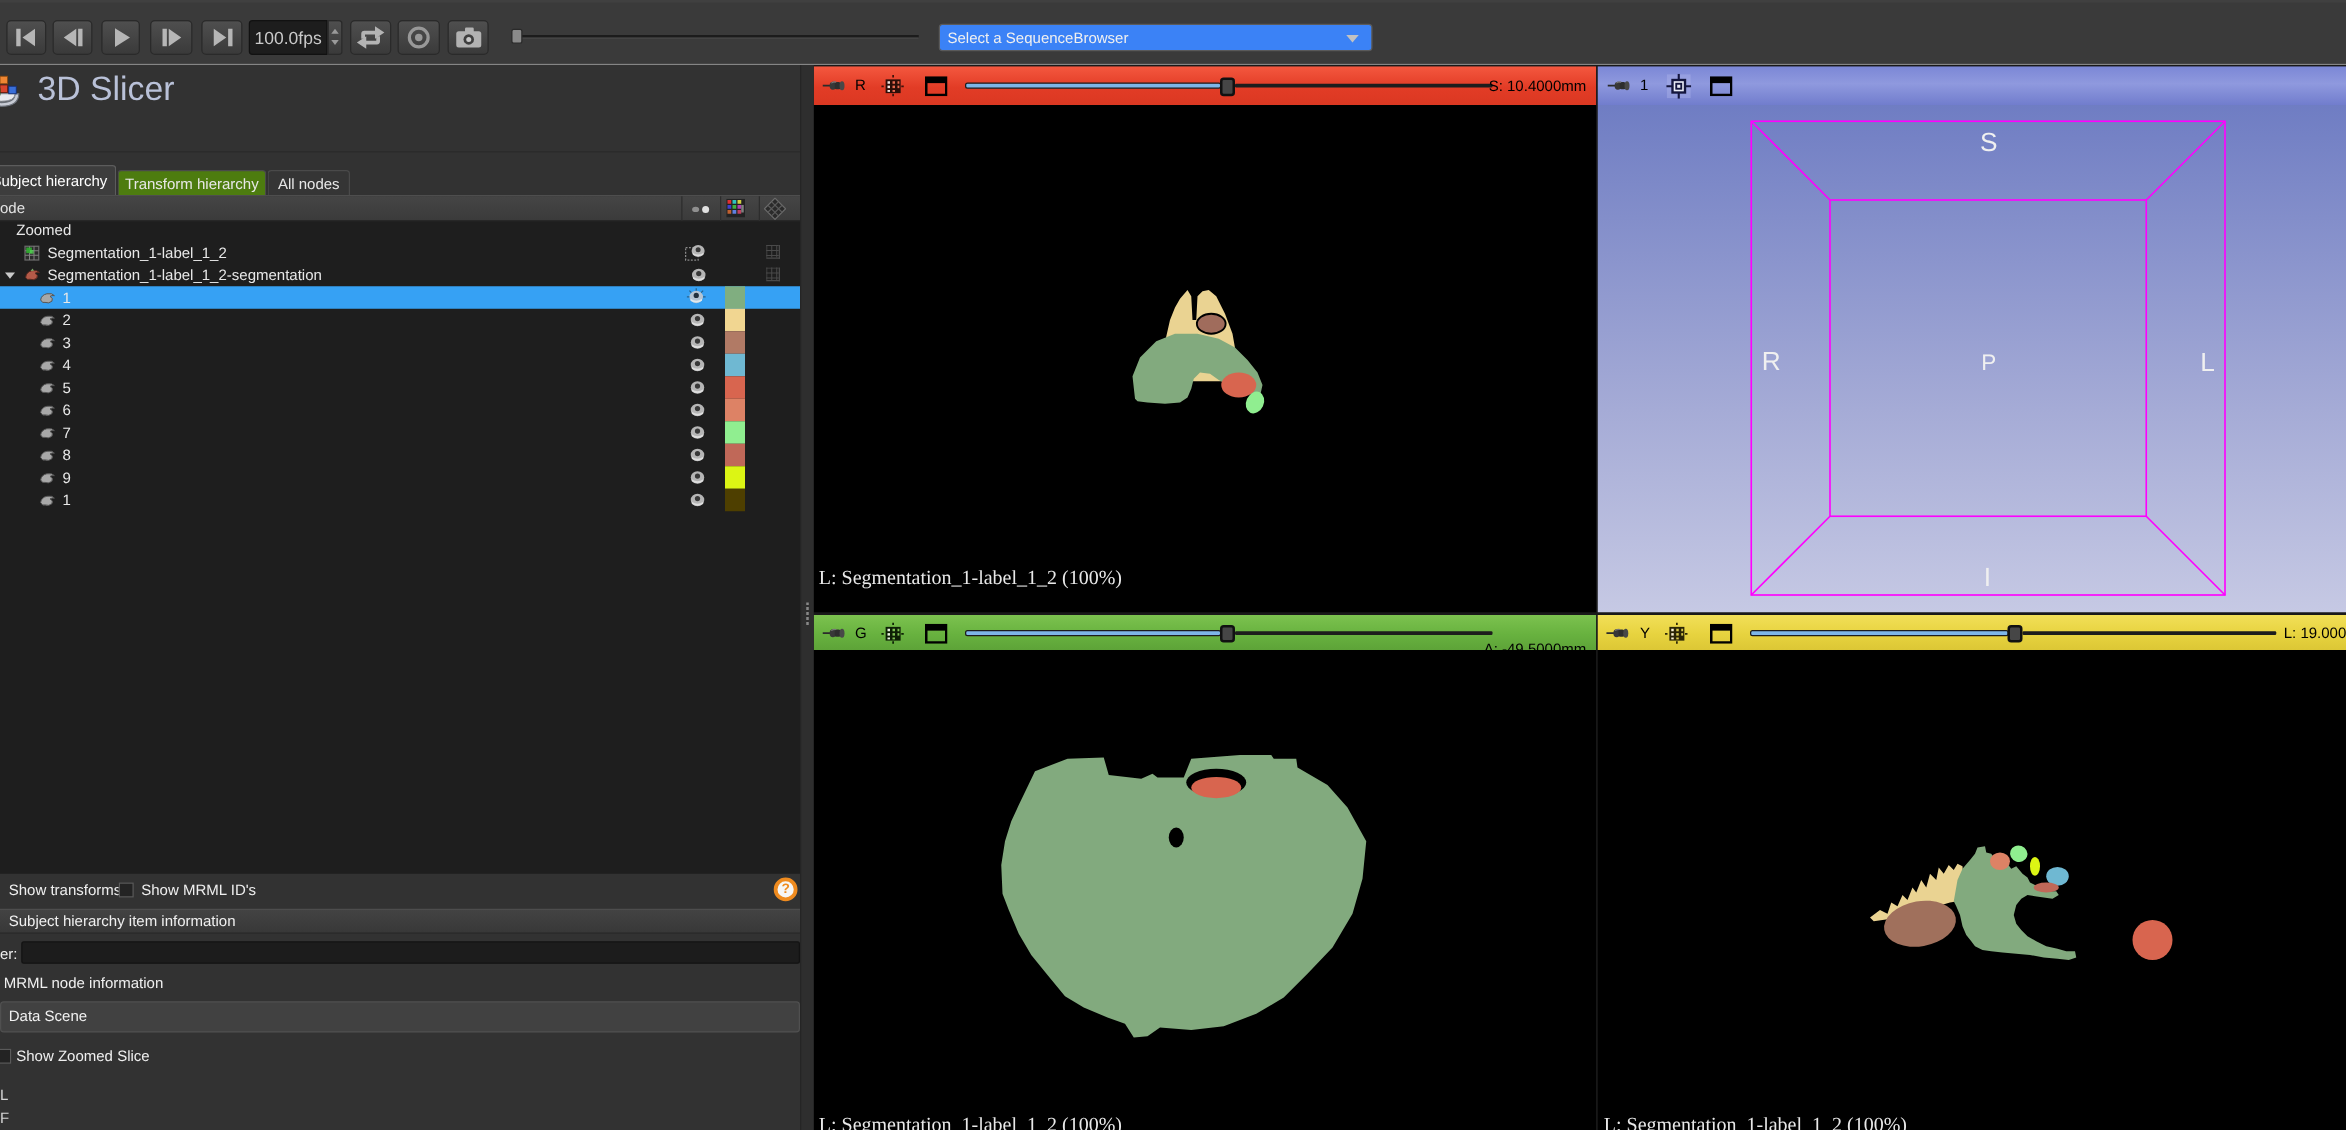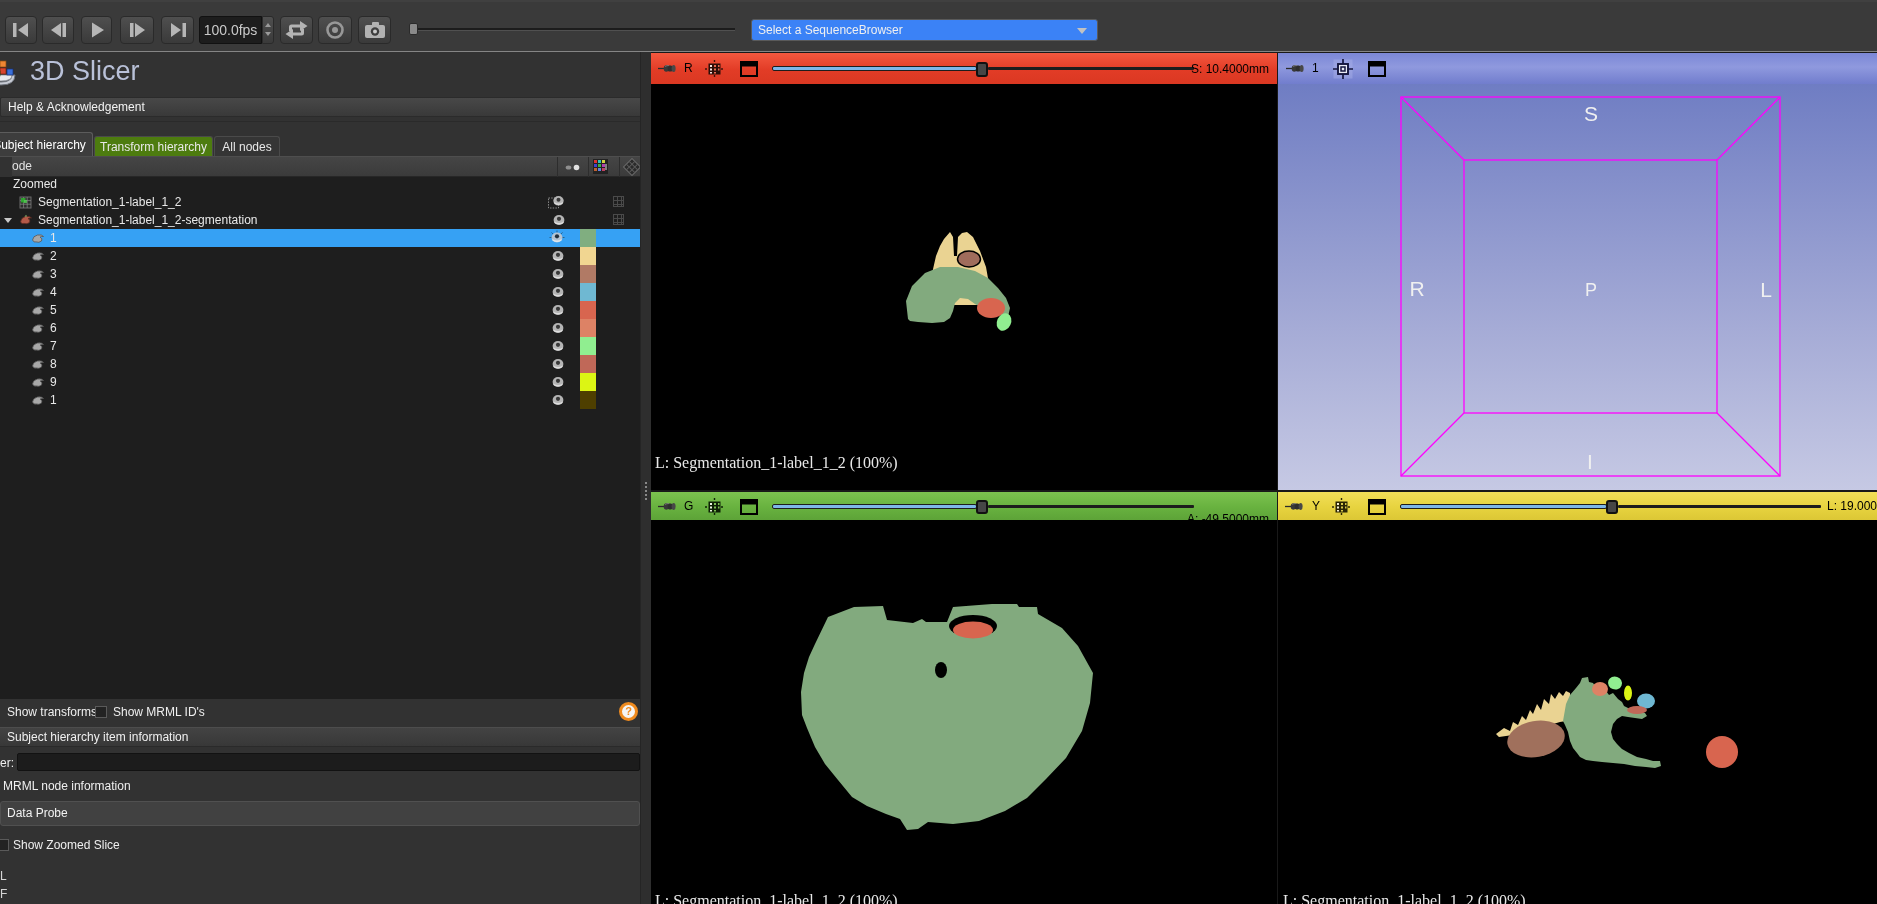--- a/index.html
+++ b/index.html
@@ -75,28 +75,27 @@
  <path d="M6 20 Q6 26 17 26 Q28 26 28 20 Z" fill="#e8eaee" stroke="#8a8f98" stroke-width="0.8"></path>
  <path d="M8 2 L8 20 L6 20 Q4 14 8 2" fill="#dfe2e7" stroke="#7a7f88" stroke-width="0.8"></path>
  <rect x="9" y="2" width="6" height="6" fill="#f5c518" stroke="#8a6d00" stroke-width="0.7"></rect>
  <rect x="9" y="9" width="6" height="6" fill="#e2574c" stroke="#7a241c" stroke-width="0.7"></rect>
  <rect x="16" y="6" width="6" height="6" fill="#ef8633" stroke="#8a4a10" stroke-width="0.7"></rect>
  <rect x="16" y="13" width="6" height="6" fill="#d8452e" stroke="#701d10" stroke-width="0.7"></rect>
  <rect x="23" y="14" width="6" height="6" fill="#3a6fd8" stroke="#142f78" stroke-width="0.7"></rect>
  <rect x="11" y="16" width="5" height="5" fill="#58a83c" stroke="#1d5510" stroke-width="0.7"></rect>
 </svg>
 <div class="a" style="left:30px;top:4px;font-size:27px;color:#b9c1d8;">3D Slicer</div>
-<div class="a" style="left:0;top:45px;width:642px;height:20px;background:linear-gradient(#484848,#393939);border:1px solid #2b2b2b;border-radius:2px;box-sizing:border-box;font-size:12px;color:#f2f2f2;line-height:18px;"><span style="margin-left:7px;">Help &amp; Acknowledgement</span></div>
 <div class="a" style="left:0;top:69px;width:642px;height:1px;background:#2a2a2a;"></div>
 <div class="a" style="left:-14px;top:80px;width:107px;height:25px;background:#3d3d3d;border:1px solid #5c5c5c;border-bottom:none;border-radius:3px 3px 0 0;box-sizing:border-box;font-size:12px;color:#fff;text-align:center;line-height:24px;">Subject hierarchy</div>
 <div class="a" style="left:94px;top:84px;width:119px;height:21px;background:#4d7c0f;border:1px solid #4a4a4a;border-bottom:none;border-radius:3px 3px 0 0;box-sizing:border-box;font-size:12px;color:#e8e8e8;text-align:center;line-height:20px;">Transform hierarchy</div>
 <div class="a" style="left:214px;top:84px;width:66px;height:21px;background:#353535;border:1px solid #4a4a4a;border-bottom:none;border-radius:3px 3px 0 0;box-sizing:border-box;font-size:12px;color:#e8e8e8;text-align:center;line-height:20px;">All nodes</div>
 <div class="a" style="left:0;top:104px;width:640px;height:1px;background:#4e4e4e;"></div>
 
-<div class="a" style="left:12px;top:105px;width:640px;height:20px;background:linear-gradient(#454545,#3b3b3b);border-bottom:1px solid #272727;box-sizing:border-box;">
+<div class="a" style="left:0;top:105px;width:640px;height:20px;background:linear-gradient(#454545,#3b3b3b);border-bottom:1px solid #272727;box-sizing:border-box;">
  <span style="position:absolute;left:0;top:2px;font-size:12px;color:#e2e2e2;">ode</span>
  <div style="position:absolute;left:545px;top:0;width:1px;height:20px;background:#2d2d2d;"></div>
  <div style="position:absolute;left:576px;top:0;width:1px;height:20px;background:#2d2d2d;"></div>
  <div style="position:absolute;left:607px;top:0;width:1px;height:20px;background:#2d2d2d;"></div>
  <svg style="position:absolute;left:553px;top:6px;" width="18" height="9" viewBox="0 0 18 9">
         <ellipse cx="3.5" cy="4.5" rx="2.8" ry="2.1" fill="#8f8f8f"></ellipse>
         <circle cx="11.5" cy="4.5" r="2.8" fill="#e0e0e0"></circle>
       </svg>
  <svg style="position:absolute;left:581px;top:2px;" width="15" height="15" viewBox="0 0 15 15">
         <rect x="0" y="0" width="15" height="15" fill="#222"></rect>
@@ -223,21 +222,21 @@
 <div class="lbl" style="left:7px;top:653px;">Show transforms</div>
 <div class="cb" style="left:95px;top:654px;"></div>
 <div class="lbl" style="left:113px;top:653px;">Show MRML ID's</div>
 <div class="a" style="left:619px;top:650px;width:19px;height:19px;border-radius:50%;background:#f6f6f6;border:3px solid #ef8b1f;box-sizing:border-box;">
       <span style="position:absolute;left:0;top:0;width:13px;height:13px;text-align:center;font-size:11px;line-height:13px;color:#ef8b1f;font-weight:bold;">?</span>
     </div>
 <div class="hbar" style="top:675px;"><span style="margin-left:7px;">Subject hierarchy item information</span></div>
 <div class="lbl" style="left:0;top:704px;">er:</div>
 <div class="a" style="left:17px;top:701px;width:623px;height:18px;background:#1c1c1c;border:1px solid #121212;border-radius:2px;box-sizing:border-box;"></div>
 <div class="lbl" style="left:3px;top:727px;">MRML node information</div>
-<div class="a" style="left:0;top:749px;width:640px;height:25px;background:#414141;border:1px solid #505050;border-radius:3px;box-sizing:border-box;font-size:12px;color:#f2f2f2;line-height:23px;"><span style="margin-left:6px;">Data Probe</span></div>
+<div class="a" style="left:0;top:749px;width:640px;height:25px;background:#414141;border:1px solid #505050;border-radius:3px;box-sizing:border-box;font-size:12px;color:#f2f2f2;line-height:23px;"><span style="margin-left:6px;">Data Scene</span></div>
 <div class="cb" style="left:-3px;top:787px;"></div>
 <div class="lbl" style="left:13px;top:786px;">Show Zoomed Slice</div>
 <div class="lbl" style="left:0;top:817px;color:#d5d5d5;">L</div>
 <div class="lbl" style="left:0;top:835px;color:#d5d5d5;">F</div>
 <div class="lbl" style="left:0;top:850px;color:#d5d5d5;">B</div>
 </div>
 <div id="splitter" class="a">
     <div class="a" style="left:4px;top:430px;width:2px;height:18px;background:repeating-linear-gradient(#888 0 2px,transparent 2px 4px);"></div>
   </div>
 

